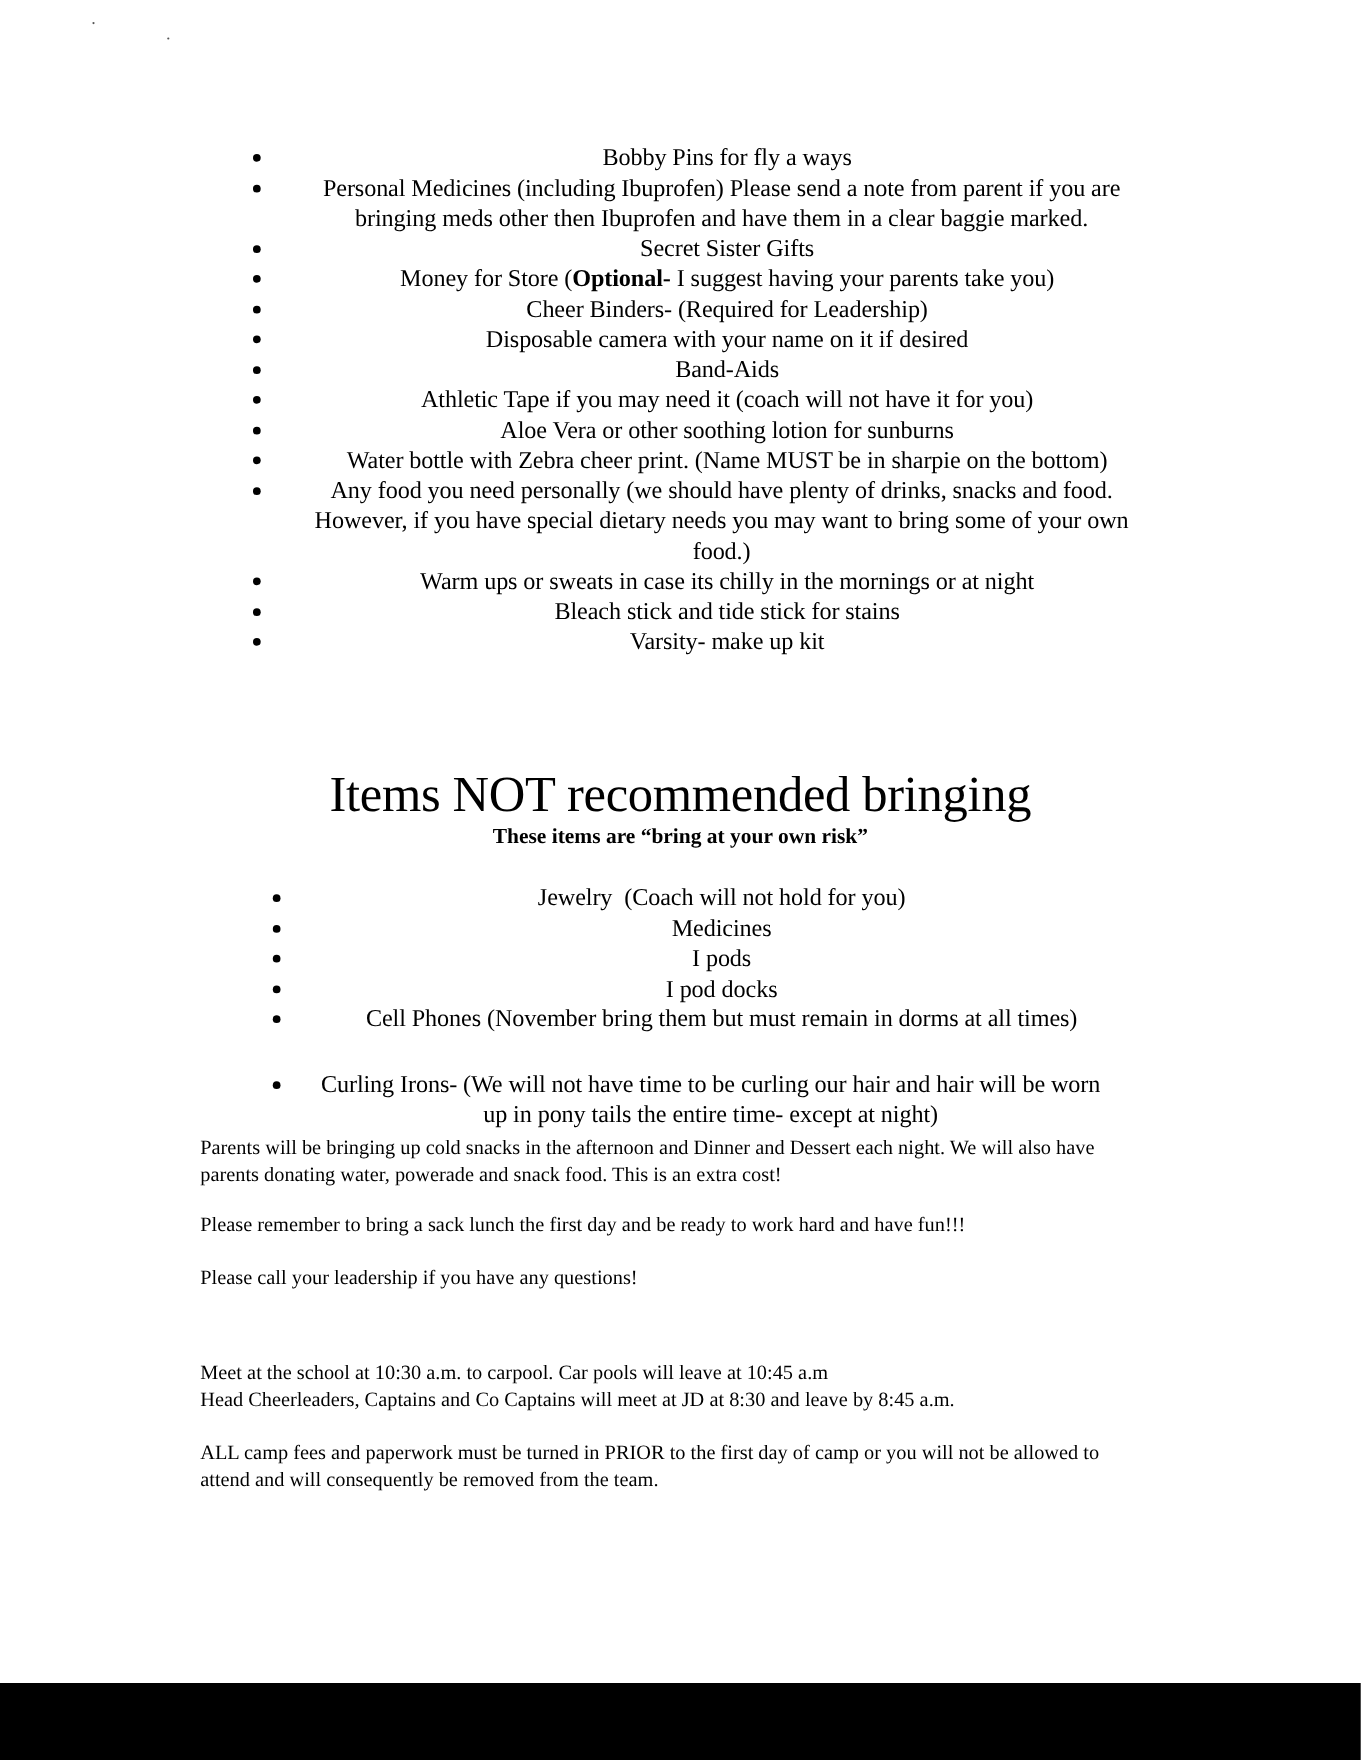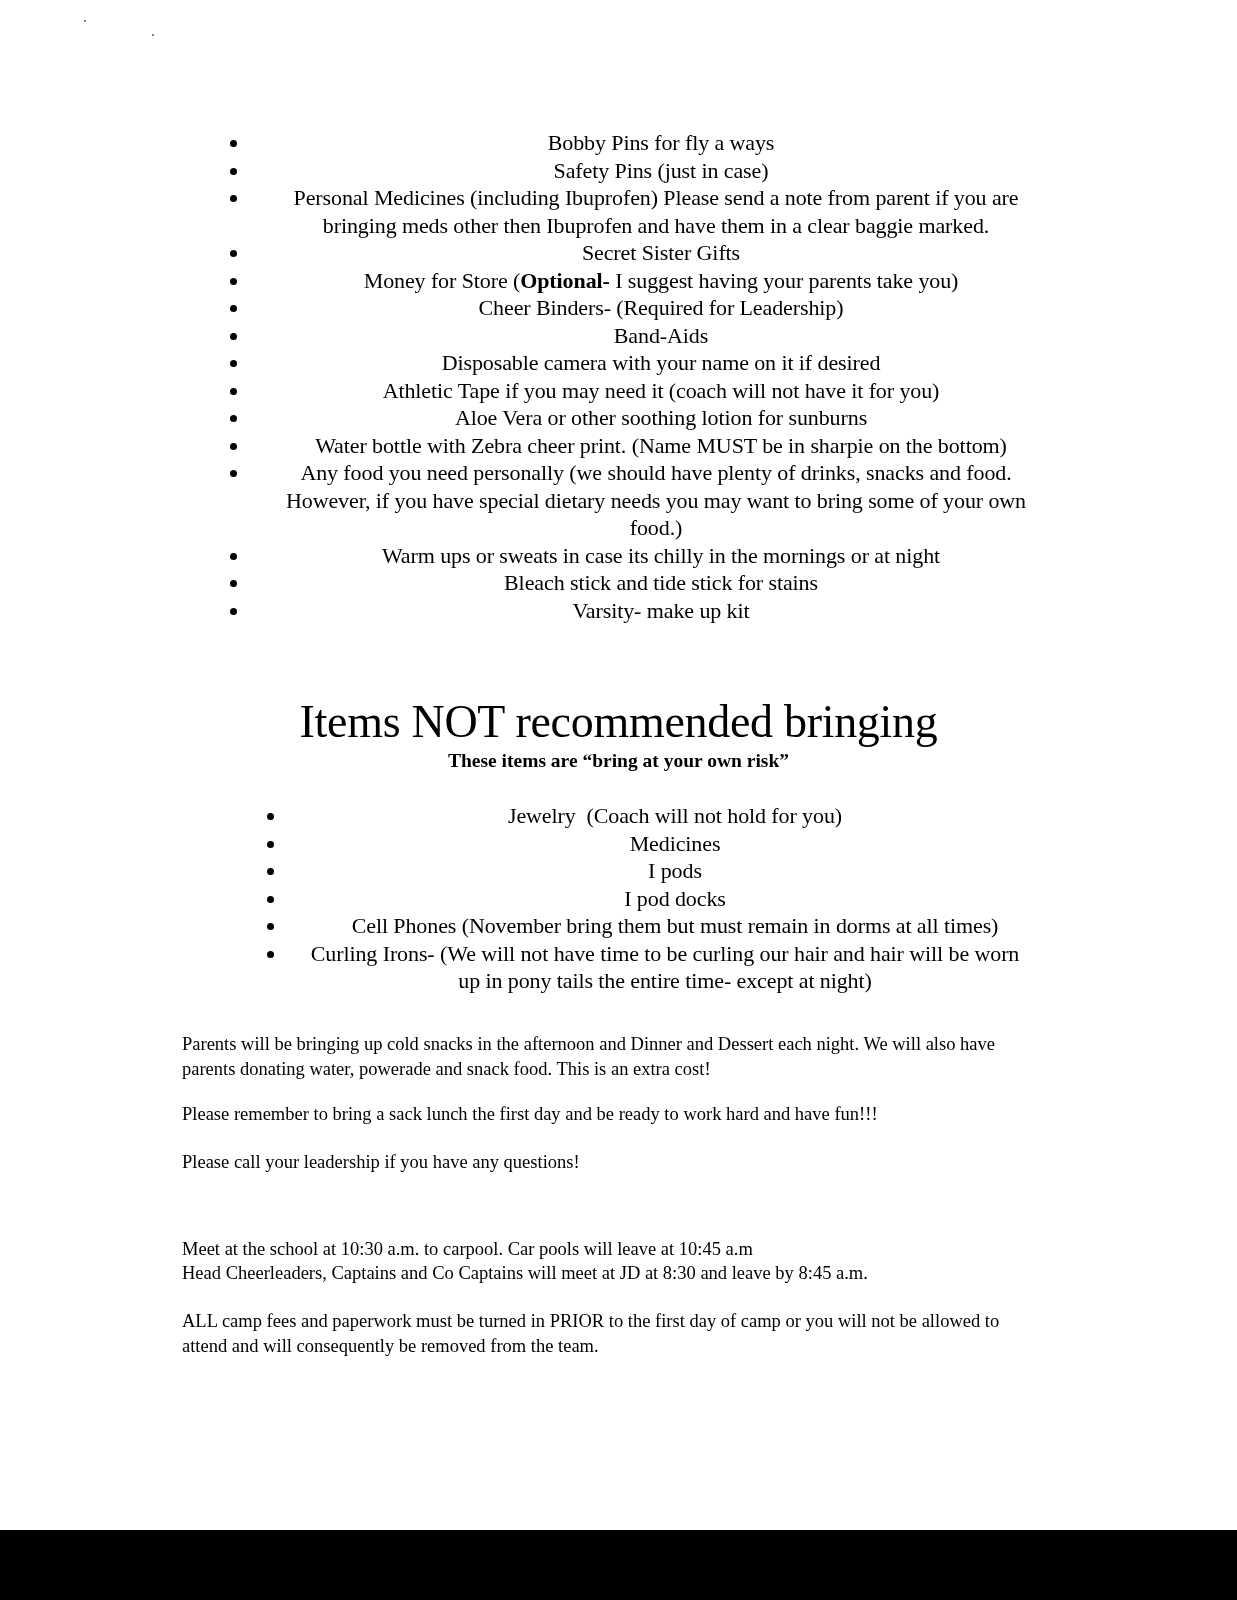--- a/index.html
+++ b/index.html
@@ -15,21 +15,21 @@
     ul.bullets { list-style: none; margin: 0; padding: 0; position: absolute; text-align: center; }
     ul.bullets li { position: relative; font-size: 22px; line-height: 27.5px; letter-spacing: -0.1px; }
     ul.bullets li .dot {
       position: absolute; width: 7px; height: 7px; background: #000; border-radius: 50%;
     }
 
     #list-1 { left: 261px; top: 129px; width: 800px; }
     #list-1 li { padding-left: 0; }
     #list-1 li .dot { left: -31px; top: 11px; }
 
-    #list-2 { left: 300px; top: 802px; width: 750px; }
+    #list-2 { left: 281px; top: 802px; width: 750px; }
     #list-2 li .dot { left: -33px; top: 11px; }
 
     .heading {
       position: absolute; left: 0; width: 1237px; top: 696px; text-align: center;
       font-size: 46px; line-height: 52px; letter-spacing: -0.3px;
     }
     .subheading {
       position: absolute; left: 0; width: 1237px; top: 749px; text-align: center;
       font-size: 19.5px; font-weight: bold; line-height: 24px;
     }
@@ -40,46 +40,45 @@
   </style>
 </head>
 <body>
 
 <div class="page">
   <span class="speck" style="left:84px; top:20px;"></span>
   <span class="speck" style="left:152px; top:34px;"></span>
 
   <ul class="bullets" id="list-1">
     <li><span class="dot"></span><span>Bobby Pins for fly a ways</span></li>
-    <li><span class="dot"></span><span>Safety Pins (just in case)</span></li>
     <li style="width:790px;"><span class="dot"></span><span>Personal Medicines (including Ibuprofen) Please send a note from parent if you are bringing meds other then Ibuprofen and have them in a clear baggie marked.</span></li>
     <li><span class="dot"></span><span>Secret Sister Gifts</span></li>
     <li><span class="dot"></span><span>Money for Store (</span><b>Optional-</b><span> I suggest having your parents take you)</span></li>
     <li><span class="dot"></span><span>Cheer Binders- (Required for Leadership)</span></li>
+    <li><span class="dot"></span><span>Disposable camera with your name on it if desired</span></li>
     <li><span class="dot"></span><span>Band-Aids</span></li>
-    <li><span class="dot"></span><span>Disposable camera with your name on it if desired</span></li>
     <li><span class="dot"></span><span>Athletic Tape if you may need it (coach will not have it for you)</span></li>
     <li><span class="dot"></span><span>Aloe Vera or other soothing lotion for sunburns</span></li>
     <li><span class="dot"></span><span>Water bottle with Zebra cheer print. (Name MUST be in sharpie on the bottom)</span></li>
     <li style="width:790px;"><span class="dot"></span><span>Any food you need personally (we should have plenty of drinks, snacks and food. However, if you have special dietary needs you may want to bring some of your own food.)</span></li>
     <li><span class="dot"></span><span>Warm ups or sweats in case its chilly in the mornings or at night</span></li>
     <li><span class="dot"></span><span>Bleach stick and tide stick for stains</span></li>
     <li><span class="dot"></span><span>Varsity- make up kit</span></li>
   </ul>
 
   <div class="heading">Items NOT recommended bringing</div>
   <div class="subheading">These items are “bring at your own risk”</div>
 
   <ul class="bullets" id="list-2">
     <li style="white-space:pre;"><span class="dot"></span><span>Jewelry  (Coach will not hold for you)</span></li>
     <li><span class="dot"></span><span>Medicines</span></li>
     <li><span class="dot"></span><span>I pods</span></li>
     <li><span class="dot"></span><span>I pod docks</span></li>
     <li><span class="dot"></span><span>Cell Phones (November bring them but must remain in dorms at all times)</span></li>
-    <li style="width:730px;"><span class="dot"></span><span>Curling Irons- (We will not have time to be curling our hair and hair will be worn up in pony tails the entire time- except at night)</span></li>
+    <li style="width:730px;margin-top:32px;"><span class="dot"></span><span>Curling Irons- (We will not have time to be curling our hair and hair will be worn up in pony tails the entire time- except at night)</span></li>
   </ul>
 
   <p class="para" style="top:1032px; width:865px;">Parents will be bringing up cold snacks in the afternoon and Dinner and Dessert each night. We will also have parents donating water, powerade and snack food.  This is an extra cost!</p>
   <p class="para" style="top:1102px;">Please remember to bring a sack lunch the first day and be ready to work hard and have fun!!!</p>
   <p class="para" style="top:1150px;">Please call your leadership if you have any questions!</p>
   <p class="para" style="top:1237px;">Meet at the school at 10:30 a.m. to carpool. Car pools will leave at 10:45 a.m</p>
   <p class="para" style="top:1261px;">Head Cheerleaders, Captains and Co Captains will meet at JD at 8:30 and leave by 8:45 a.m.</p>
   <p class="para" style="top:1309px; width:865px;">ALL camp fees and paperwork must be turned in PRIOR to the first day of camp or you will not be allowed to attend and will consequently be removed from the team.</p>
 </div>
 

